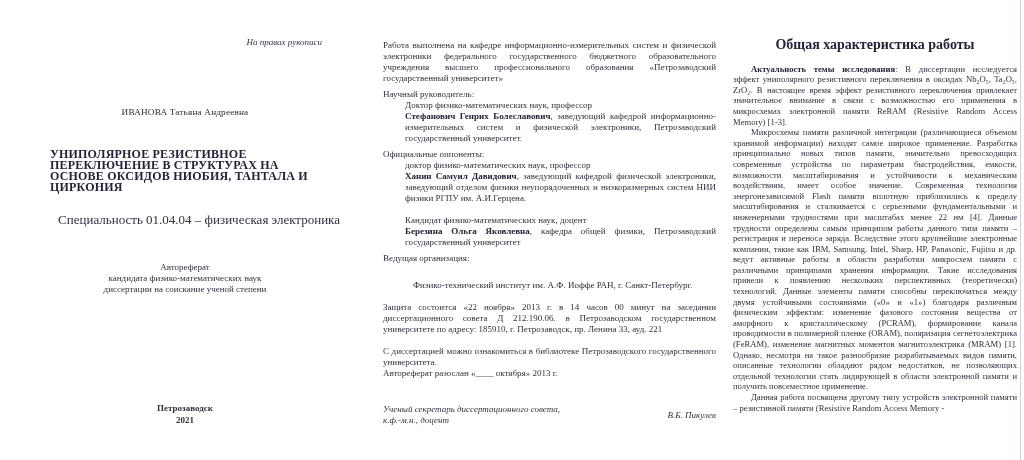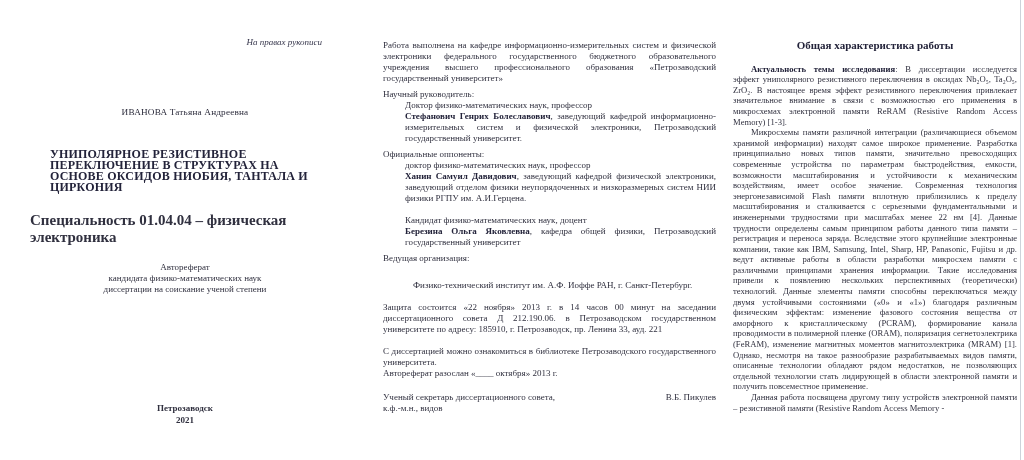--- a/index.html
+++ b/index.html
@@ -24,49 +24,49 @@
     position: absolute; top: 107px; left: 0; width: 100%;
     text-align: center; font-size: 9.2px; letter-spacing: 0.2px; color: #2c2c3c;
   }
   .diss-title {
     position: absolute; top: 149px; left: 20px; width: 266px;
     text-align: left; font-weight: bold; font-size: 12px;
     line-height: 11px; letter-spacing: 0.2px; color: #23233a;
   }
   .specialty {
     position: absolute; top: 212px; left: 0; width: 100%;
-    text-align: left; font-size: 15px; color: #30303f; font-weight: bold;
+    text-align: right; font-size: 13px; color: #30303f;
   }
   .abstract-block {
     position: absolute; top: 262px; left: 0; width: 100%;
     text-align: center; font-size: 9px; line-height: 11px; color: #30303f;
   }
   .imprint {
     position: absolute; top: 403px; left: 0; width: 100%;
     text-align: center; font-size: 9px; line-height: 11.5px; color: #30303f; font-weight: bold;
   }
 
   
   .page2 { left: 383px; width: 333px; top: 40px; font-size: 9px; line-height: 11px; color: #30303f; }
   .page2 p { text-align: justify; }
   .p2-heading { margin-top: 5px; }
   .indent-block { margin-left: 22px; }
   .indent-block .person-name { font-weight: bold; color: #23233a; }
   .org-block { margin-left: 30px; margin-top: 16px; }
   .mt12 { margin-top: 11px; }
   .secretary-row {
-    margin-top: 13px; display: flex; justify-content: space-between; align-items: flex-start;
+    margin-top: 25px; display: flex; justify-content: space-between; align-items: center; font-style: italic;
   }
   .secretary-left { line-height: 11px; }
   .secretary-name { white-space: nowrap; }
 
   
   .page3 { left: 733px; width: 284px; top: 40px; font-size: 8.6px; line-height: 10.6px; color: #30303f; }
   .p3-heading {
-    text-align: center; font-weight: bold; font-size: 11px; color: #23233a;
+    text-align: center; font-weight: bold; font-size: 14px; color: #23233a;
     margin-bottom: 13px;
   }
   .page3 p { text-align: justify; text-indent: 18px; }
   .lead-bold { font-weight: bold; color: #23233a; }
 
   .edge-line {
     position: absolute; left: 1020px; top: 0; width: 1px; height: 460px;
     background: #cdd3da;
   }
 </style>
@@ -117,21 +117,21 @@
     </div>
 
     <p class="mt12">Защита состоится «22 ноября» 2013 г. в 14 часов 00 минут на заседании диссертационного совета Д 212.190.06. в Петрозаводском государственном университете по адресу: 185910, г. Петрозаводск, пр. Ленина 33, ауд. 221</p>
 
     <p class="mt12">С диссертацией можно ознакомиться в библиотеке Петрозаводского государственного университета.</p>
     <p>Автореферат разослан «____ октября» 2013 г.</p>
 
     <div class="secretary-row">
       <div class="secretary-left">
         <div>Ученый секретарь диссертационного совета,</div>
-        <div>к.ф.-м.н., видов</div>
+        <div>к.ф.-м.н., доцент</div>
       </div>
       <div class="secretary-name">В.Б. Пикулев</div>
     </div>
   </section>
 
   <section class="page page3">
     <div class="p3-heading">Общая характеристика работы</div>
     <p><span class="lead-bold">Актуальность темы исследования</span><span>: В диссертации исследуется эффект униполярного резистивного переключения в оксидах Nb₂O₅, Ta₂O₅, ZrO₂. В настоящее время эффект резистивного переключения привлекает значительное внимание в связи с возможностью его применения в микросхемах электронной памяти ReRAM (Resistive Random Access Memory) [1-3].</span></p>
     <p>Микросхемы памяти различной интеграции (различающиеся объемом хранимой информации) находят самое широкое применение. Разработка принципиально новых типов памяти, значительно превосходящих современные устройства по параметрам быстродействия, емкости, возможности масштабирования и устойчивости к механическим воздействиям, имеет особое значение. Современная технология энергонезависимой Flash памяти вплотную приблизились к пределу масштабирования и сталкивается с серьезными фундаментальными и инженерными трудностями при масштабах менее 22 нм [4]. Данные трудности определены самым принципом работы данного типа памяти – регистрация и переноса заряда. Вследствие этого крупнейшие электронные компании, такие как IBM, Samsung, Intel, Sharp, HP, Panasonic, Fujitsu и др. ведут активные работы в области разработки микросхем памяти с различными принципами хранения информации. Такие исследования привели к появлению нескольких перспективных (теоретически) технологий. Данные элементы памяти способны переключаться между двумя устойчивыми состояниями («0» и «1») благодаря различным физическим эффектам: изменение фазового состояния вещества от аморфного к кристаллическому (PCRAM), формирование канала проводимости в полимерной пленке (ORAM), поляризация сегнетоэлектрика (FeRAM), изменение магнитных моментов магнитоэлектрика (MRAM) [1]. Однако, несмотря на такое разнообразие разрабатываемых видов памяти, описанные технологии обладают рядом недостатков, не позволяющих отдельной технологии стать лидирующей в области электронной памяти и получить повсеместное применение.</p>
     <p>Данная работа посвящена другому типу устройств электронной памяти – резистивной памяти (Resistive Random Access Memory -</p>

